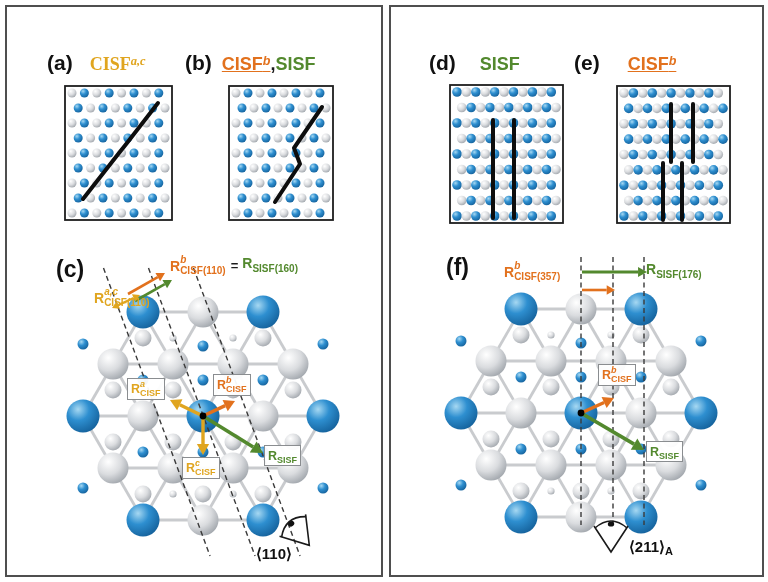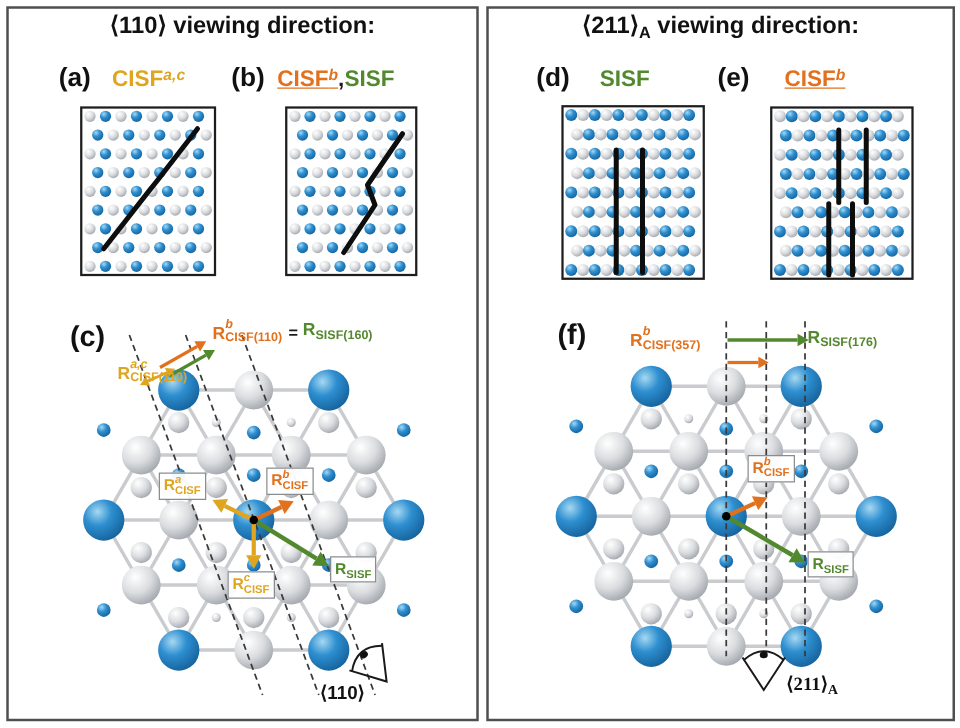--- a/index.html
+++ b/index.html
@@ -6,21 +6,21 @@
   #fig{position:relative;width:768px;height:582px;background:#fff;
        font-family:"Liberation Sans",sans-serif;overflow:hidden;}
   #art{position:absolute;left:0;top:0;z-index:1;}
   .pb{position:absolute;box-sizing:border-box;border:2px solid var(--pb);z-index:0;}
   .title{position:absolute;text-align:center;font-size:19px;font-weight:700;color:#111;z-index:2;}
   .title sub{font-size:13px;vertical-align:-4px;}
   .subhead{position:absolute;display:flex;align-items:baseline;z-index:2;white-space:nowrap;}
   .tag{font-size:21px;font-weight:700;color:#111;}
   .sf{font-size:18px;font-weight:700;}
   .sf sup{font-size:12.5px;vertical-align:5px;font-style:italic;}
-  .gold{color:var(--gold);} .orange{color:var(--orange);text-decoration:underline;} .green{color:var(--green);} .ink{color:#1c1c1c;}
+  .gold{color:var(--gold);font-family:Liberation Serif, serif;} .orange{color:var(--orange);text-decoration:underline;} .green{color:var(--green);} .ink{color:#1c1c1c;}
   .ptag{position:absolute;font-size:23px;font-weight:700;color:#111;z-index:2;}
   .anno{position:absolute;display:flex;align-items:flex-start;white-space:nowrap;z-index:3;}
   .rl{display:inline-flex;align-items:center;font-weight:700;}
   .rl .rR{font-size:14px;}
   .rl .stk{display:inline-flex;flex-direction:column;font-size:10px;line-height:1.05;}
   .rl .sp{font-style:italic;}
   .rl .solo{font-size:10px;align-self:flex-end;transform:translateY(3px);}
   .eq{font-size:13px;font-weight:700;color:#1c1c1c;margin:3px 4px 0 5px;}
   .vbox{position:absolute;border:1px solid var(--boxb);background:rgba(255,255,255,.95);
         padding:0 3px 1px 3px;z-index:3;white-space:nowrap;}
@@ -639,22 +639,20 @@
           <path d="M -16 -8 Q 0 -22 16 -8" fill="none" stroke="#1a1a1a" stroke-width="1.6"></path>
           <path d="M -17 -10 L 0 16 L 17 -10" fill="none" stroke="#1a1a1a" stroke-width="1.6"></path>
           <ellipse cx="0" cy="-12" rx="3.2" ry="2.6" fill="#111"></ellipse>
         </g>
       </g>
     </svg>
 
   <div class="pb" id="pbL" style="left:5px;top:5px;width:378px;height:572px;"></div>
   <div class="pb" id="pbR" style="left:389px;top:5px;width:375px;height:572px;"></div>
 
-  <div class="title" style="left:5px;top:8px;width:378px;"><span>⟨110⟩</span><span> viewing direction:</span></div>
-  <div class="title" style="left:389px;top:8px;width:375px;"><span>⟨211⟩</span><sub>A</sub><span> viewing direction:</span></div>
 
   <div class="subhead" style="left:47px;top:51px;">
     <span class="tag">(a)</span>
     <span class="sf gold" style="margin-left:17px;"><span>CISF</span><sup>a,c</sup></span>
   </div>
   <div class="subhead" style="left:185px;top:51px;">
     <span class="tag">(b)</span>
     <span class="sf orange" style="margin-left:10px;"><span>CISF</span><sup>b</sup></span>
       <span class="sf ink">, </span>
       <span class="sf green">SISF</span>
@@ -741,15 +739,15 @@
           <span class="sp">b</span>
           <span>CISF</span>
         </span>
       </span></div>
   <div class="vbox" style="left:646px;top:441px;"><span class="rl" style="color: rgb(83, 137, 46);">
         <span class="rR">R</span>
         <span class="solo">SISF</span>
       </span></div>
 
   <div class="viewlab" style="left:256px;top:545px;"><span>⟨110⟩</span></div>
-  <div class="viewlab" style="left:629px;top:538px;font-family:Liberation Serif, serif;"><span>⟨211⟩</span><sub>A</sub></div>
+  <div class="viewlab" style="left:629px;top:538px;"><span>⟨211⟩</span><sub>A</sub></div>
 
 </div>
 
 </body></html>

